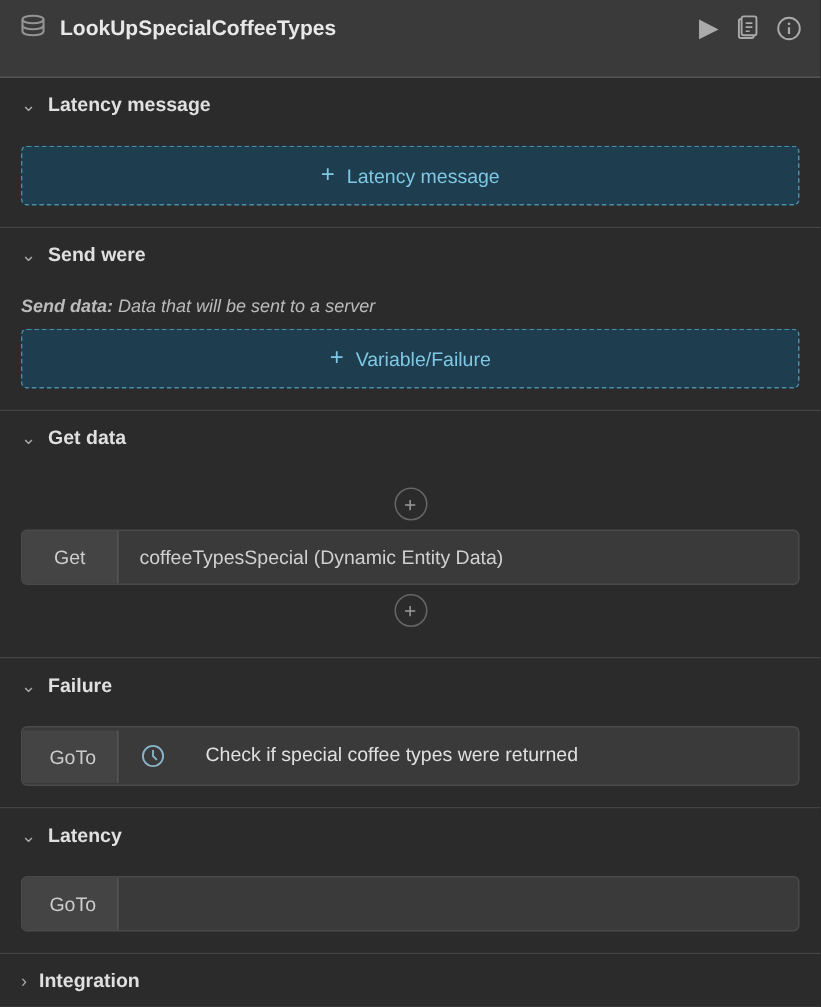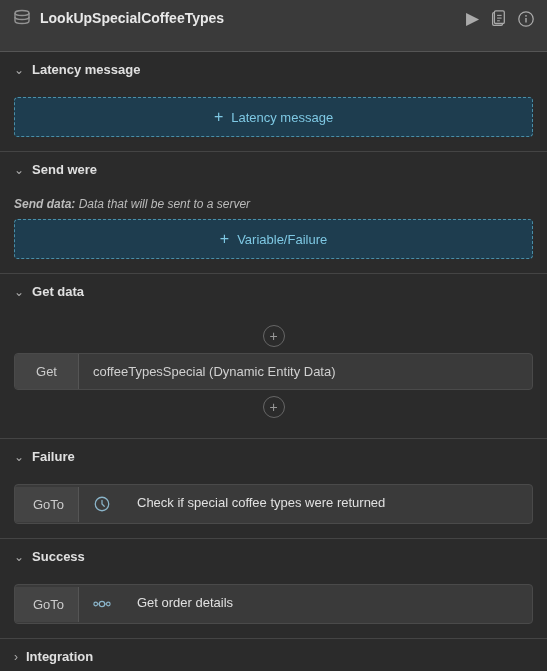--- a/index.html
+++ b/index.html
@@ -305,36 +305,25 @@
         </svg>
         <span>Check if special coffee types were returned</span>
       </div>
     </div>
   </div>
 </div>
 
 <div class="section">
   <div class="section-header">
     <span class="chevron open">⌄</span>
-    <span class="section-title">Success</span>
+    <span class="section-title">Latency</span>
   </div>
   <div class="section-content">
     <div class="goto-row">
       <div class="goto-label">GoTo</div>
-      <div class="goto-content">
-
-        <svg width="18" height="18" viewBox="0 0 20 20" fill="none">
-          <circle cx="10" cy="10" r="3" stroke="#8ab4c9" stroke-width="1.3"></circle>
-          <circle cx="3" cy="10" r="2" stroke="#8ab4c9" stroke-width="1.3"></circle>
-          <circle cx="17" cy="10" r="2" stroke="#8ab4c9" stroke-width="1.3"></circle>
-          <line x1="5" y1="10" x2="7" y2="10" stroke="#8ab4c9" stroke-width="1.3"></line>
-          <line x1="13" y1="10" x2="15" y2="10" stroke="#8ab4c9" stroke-width="1.3"></line>
-        </svg>
-        <span>Get order details</span>
-      </div>
     </div>
   </div>
 </div>
 
 <div class="section-header-collapsed">
   <span class="chevron-right">›</span>
   <span class="section-title">Integration</span>
 </div>
 
 <div class="section-header-collapsed" style="border-bottom: none;">

